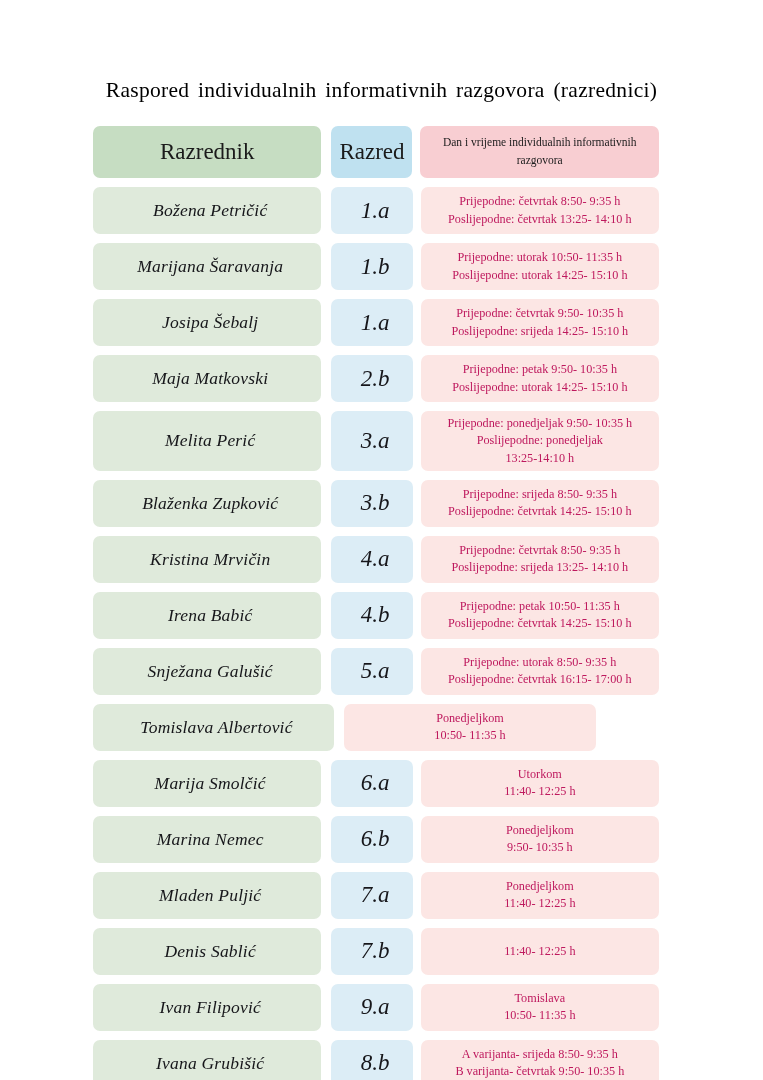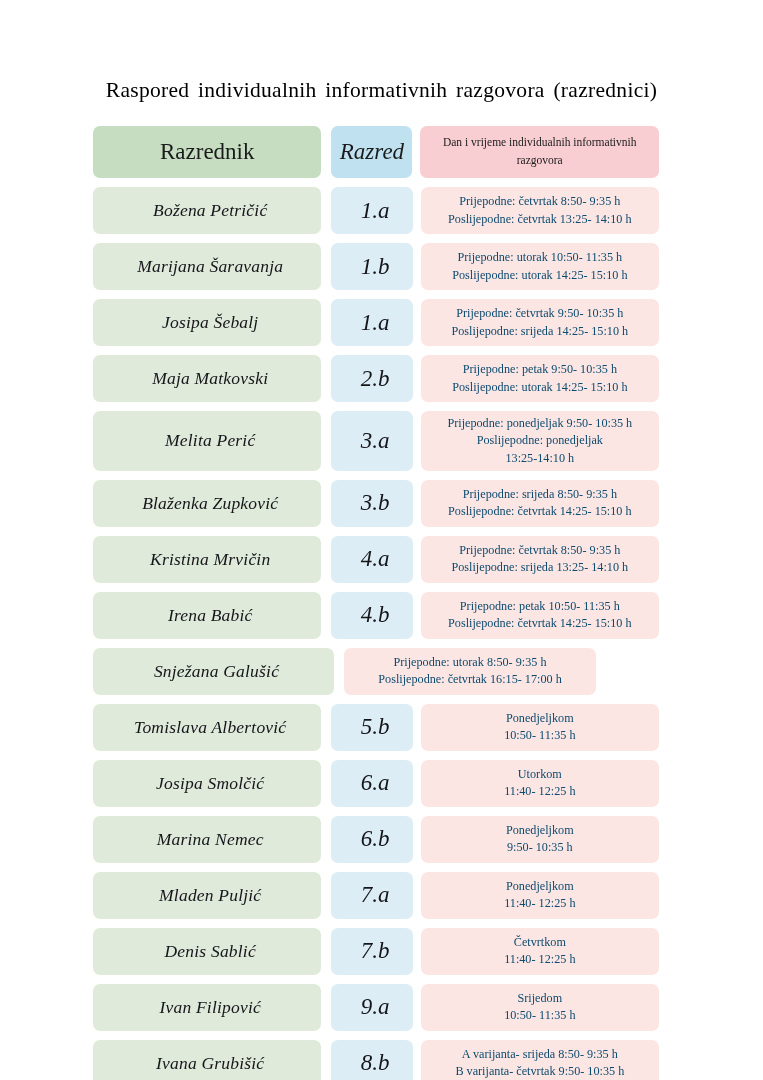--- a/index.html
+++ b/index.html
@@ -71,21 +71,20 @@
     background: #c6ddc2;
     font-family: "Liberation Serif", "DejaVu Serif", serif;
     font-size: 23px;
     color: #1b1b1b;
   }
   .row-header .c-class {
     background: #bfe1f0;
     font-family: "Liberation Serif", "DejaVu Serif", serif;
     font-size: 23px;
     color: #1b1b1b;
-    font-style: italic;
   }
   .row-header .c-sched {
     background: #f8ced2;
     font-family: "Liberation Serif", "DejaVu Serif", serif;
     font-size: 11.5px;
     line-height: 1.55;
     color: #1b1b1b;
     padding: 4px 3px;
   }
 
@@ -104,21 +103,21 @@
     font-family: "Liberation Serif", "DejaVu Serif", serif;
     font-style: italic;
     font-size: 23px;
     color: #16161a;
   }
   .row-data .c-sched {
     background: #fce6e4;
     font-family: "Liberation Serif", "DejaVu Serif", serif;
     font-size: 12.2px;
     line-height: 1.42;
-    color: #0c4a6e;
+    color: #be185d;
     padding: 4px 5px;
   }
 
   .sched-lines { display: block; width: 100%; }
   .sched-lines span { display: block; }
 </style>
 </head>
 <body>
 
 <div class="page">
@@ -210,39 +209,39 @@
           <div class="cell c-class">4.b</div>
           <div class="cell c-sched">
             <div class="sched-lines">
               <span>Prijepodne: petak 10:50- 11:35 h</span>
               <span>Poslijepodne: četvrtak 14:25- 15:10 h</span>
             </div>
           </div>
         </div>
         <div class="row row-data">
           <div class="cell c-name">Snježana Galušić</div>
+          <div class="cell c-class">5.a</div>
           <div class="cell c-sched">
             <div class="sched-lines">
               <span>Prijepodne: utorak 8:50- 9:35 h</span>
               <span>Poslijepodne: četvrtak 16:15- 17:00 h</span>
             </div>
           </div>
         </div>
         <div class="row row-data">
           <div class="cell c-name">Tomislava Albertović</div>
-          <div class="cell c-class">5.b</div>
           <div class="cell c-sched">
             <div class="sched-lines">
               <span>Ponedjeljkom</span>
               <span>10:50- 11:35 h</span>
             </div>
           </div>
         </div>
         <div class="row row-data">
-          <div class="cell c-name">Josipa Smolčić</div>
+          <div class="cell c-name">Marija Smolčić</div>
           <div class="cell c-class">6.a</div>
           <div class="cell c-sched">
             <div class="sched-lines">
               <span>Utorkom</span>
               <span>11:40- 12:25 h</span>
             </div>
           </div>
         </div>
         <div class="row row-data">
           <div class="cell c-name">Marina Nemec</div>
@@ -262,31 +261,30 @@
               <span>Ponedjeljkom</span>
               <span>11:40- 12:25 h</span>
             </div>
           </div>
         </div>
         <div class="row row-data">
           <div class="cell c-name">Denis Sablić</div>
           <div class="cell c-class">7.b</div>
           <div class="cell c-sched">
             <div class="sched-lines">
-              <span>Četvrtkom</span>
               <span>11:40- 12:25 h</span>
             </div>
           </div>
         </div>
         <div class="row row-data">
           <div class="cell c-name">Ivan Filipović</div>
           <div class="cell c-class">9.a</div>
           <div class="cell c-sched">
             <div class="sched-lines">
-              <span>Srijedom</span>
+              <span>Tomislava</span>
               <span>10:50- 11:35 h</span>
             </div>
           </div>
         </div>
         <div class="row row-data">
           <div class="cell c-name">Ivana Grubišić</div>
           <div class="cell c-class">8.b</div>
           <div class="cell c-sched">
             <div class="sched-lines">
               <span>A varijanta- srijeda 8:50- 9:35 h</span>

